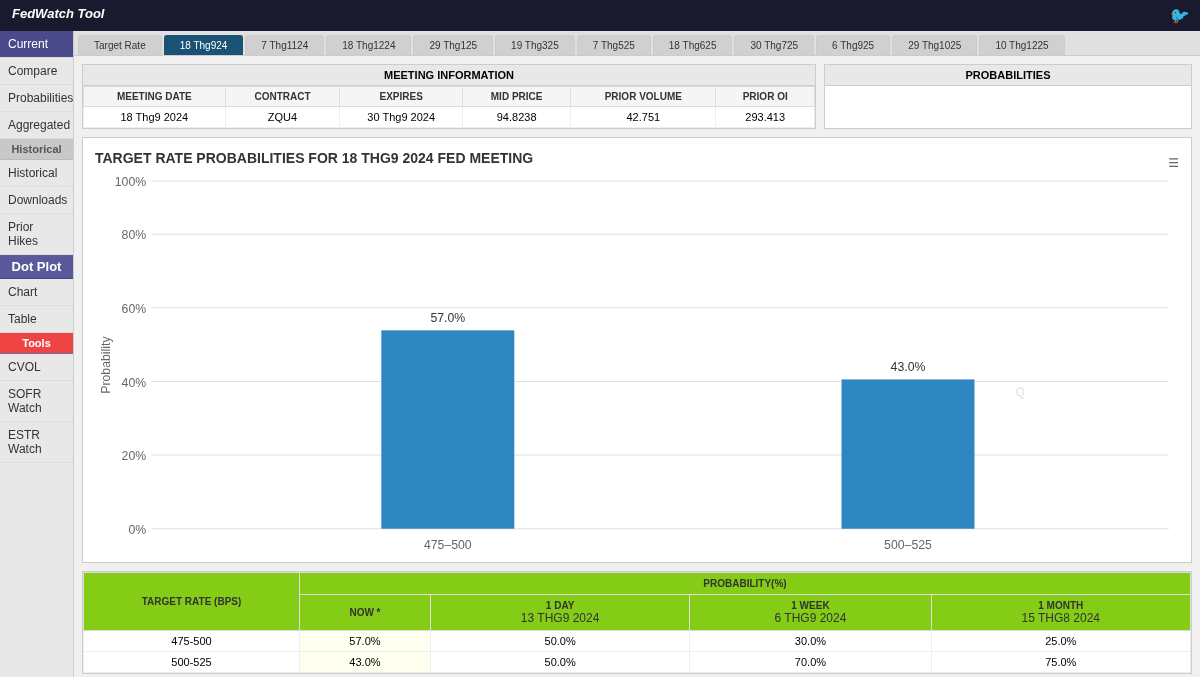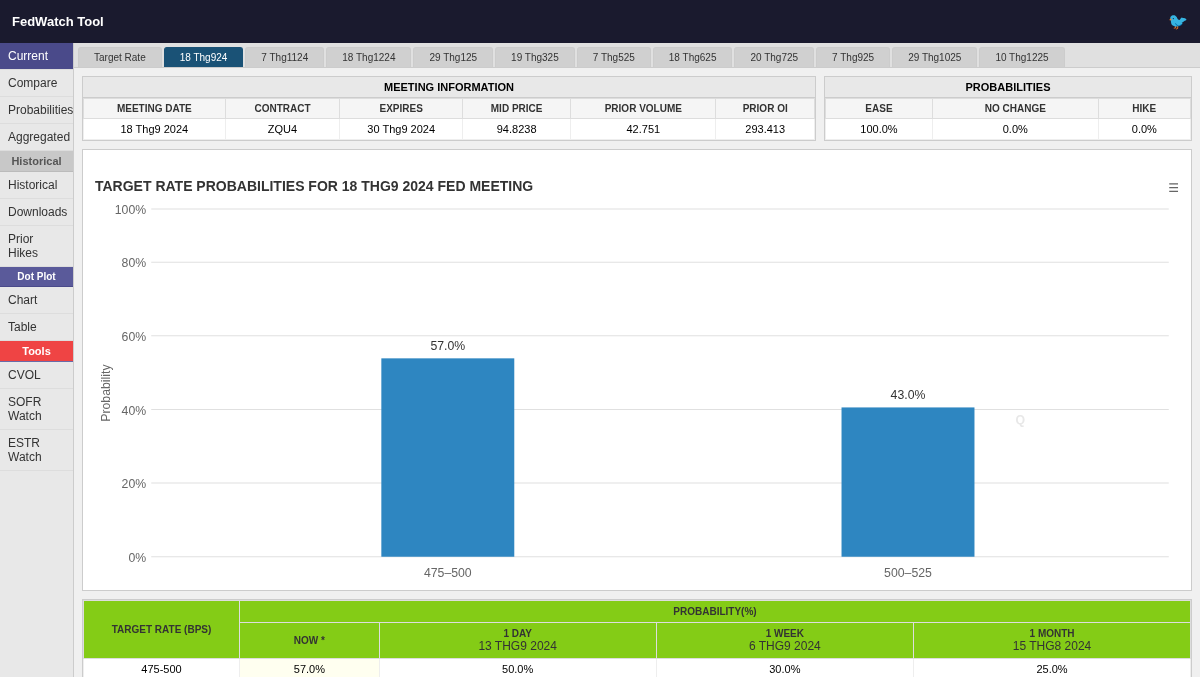--- a/index.html
+++ b/index.html
@@ -1,31 +1,31 @@
 <!DOCTYPE html>
 <html><head>
   <meta charset="utf-8">
   <style>
     * { box-sizing: border-box; margin: 0; padding: 0; font-family: Arial, sans-serif; font-size: 12px; }
     body { background: #f0f0f0; }
 
     
-    .header { background: #1a1a2e; color: white; padding: 12px 12px; display: flex; justify-content: space-between; align-items: center; }
+    .header { background: #1a1a2e; color: white; padding: 6px 12px; display: flex; justify-content: space-between; align-items: flex-start; font-style: italic; }
     .header-title { font-size: 13px; font-weight: bold; color: white; }
     .header-icon { color: #1da1f2; font-size: 16px; }
 
     
     .layout { display: flex; height: calc(677px - 30px); }
 
     
     .sidebar { width: 74px; background: #e8e8e8; border-right: 1px solid #ccc; flex-shrink: 0; }
     .sidebar-item { padding: 6px 8px; cursor: pointer; color: #333; border-bottom: 1px solid #ddd; }
     .sidebar-item.active { background: #4a4a8a; color: white; }
     .sidebar-group-header { background: #c8c8c8; padding: 4px 8px; font-weight: bold; font-size: 11px; color: #555; border-bottom: 1px solid #bbb; text-align: center; }
-    .sidebar-subsection { background: #5a5a9a; color: white; padding: 4px 8px; font-size: 10px; font-weight: bold; text-align: center; border-bottom: 1px solid #4a4a8a; }
+    .sidebar-subsection { background: #5a5a9a; color: white; padding: 4px 8px; font-size: 13px; font-weight: bold; text-align: center; border-bottom: 1px solid #4a4a8a; }
     .sidebar-tools-header { background: #ef4444; color: white; padding: 4px 8px; font-size: 11px; font-weight: bold; text-align: center; border-bottom: 1px solid #6a6aa8; }
 
     
     .main { flex: 1; overflow: hidden; display: flex; flex-direction: column; }
 
     
     .tabs { background: #e0e0e0; display: flex; flex-wrap: wrap; padding: 4px 4px 0; border-bottom: 1px solid #ccc; }
     .tab { padding: 4px 15px; margin-right: 2px; cursor: pointer; border: 1px solid #ccc; border-bottom: none; background: #d0d0d0; color: #333; border-radius: 3px 3px 0 0; font-size: 10px; }
     .tab.active { background: #1a5276; color: white; border-color: #1a5276; }
 
@@ -89,22 +89,22 @@
 
     <div class="tabs">
       <div class="tab">Target Rate</div>
       <div class="tab active">18 Thg924</div>
       <div class="tab">7 Thg1124</div>
       <div class="tab">18 Thg1224</div>
       <div class="tab">29 Thg125</div>
       <div class="tab">19 Thg325</div>
       <div class="tab">7 Thg525</div>
       <div class="tab">18 Thg625</div>
-      <div class="tab">20 Thg725</div>
-      <div class="tab">7 Thg925</div>
+      <div class="tab">30 Thg725</div>
+      <div class="tab">6 Thg925</div>
       <div class="tab">29 Thg1025</div>
       <div class="tab">10 Thg1225</div>
     </div>
 
     <div class="content">
 
       <div class="info-prob-row">
         <div class="meeting-info-box">
           <div class="section-header">MEETING INFORMATION</div>
           <table class="info-table">
@@ -125,41 +125,25 @@
                 <td>30 Thg9 2024</td>
                 <td>94.8238</td>
                 <td>42.751</td>
                 <td>293.413</td>
               </tr>
             </tbody>
           </table>
         </div>
         <div class="probabilities-box">
           <div class="section-header">PROBABILITIES</div>
-          <table class="info-table">
-            <thead>
-              <tr>
-                <th>EASE</th>
-                <th>NO CHANGE</th>
-                <th>HIKE</th>
-              </tr>
-            </thead>
-            <tbody>
-              <tr>
-                <td>100.0%</td>
-                <td>0.0%</td>
-                <td>0.0%</td>
-              </tr>
-            </tbody>
-          </table>
         </div>
       </div>
 
       <div class="chart-box">
-        <div style="display:flex; justify-content:space-between; align-items:center;margin-top:16px;">
+        <div style="display:flex; justify-content:space-between; align-items:flex-end;">
           <div class="chart-title">TARGET RATE PROBABILITIES FOR 18 THG9 2024 FED MEETING</div>
           <div class="chart-menu">☰</div>
         </div>
 
         <div class="chart-wrapper">
           <svg viewBox="0 0 1060 370" width="100%" height="100%">
 
             <text x="50" y="355" font-size="11" fill="#666" text-anchor="end">0%</text>
             <text x="50" y="283" font-size="11" fill="#666" text-anchor="end">20%</text>
             <text x="50" y="211" font-size="11" fill="#666" text-anchor="end">40%</text>
@@ -189,21 +173,21 @@
 
             <text x="900" y="220" font-size="80" fill="#e8e8e8" font-weight="bold">Q</text>
           </svg>
         </div>
       </div>
 
       <div class="bottom-table-box">
         <table class="bottom-table">
           <thead>
             <tr>
-              <th rowspan="2" style="width:156px">TARGET RATE (BPS)</th>
+              <th rowspan="2" style="width:216px">TARGET RATE (BPS)</th>
               <th colspan="4" class="prob-header-group">PROBABILITY(%)</th>
             </tr>
             <tr>
               <th>NOW *</th>
               <th>1 DAY<br><span style="font-weight:normal">13 THG9 2024</span></th>
               <th>1 WEEK<br><span style="font-weight:normal">6 THG9 2024</span></th>
               <th>1 MONTH<br><span style="font-weight:normal">15 THG8 2024</span></th>
             </tr>
           </thead>
           <tbody>

